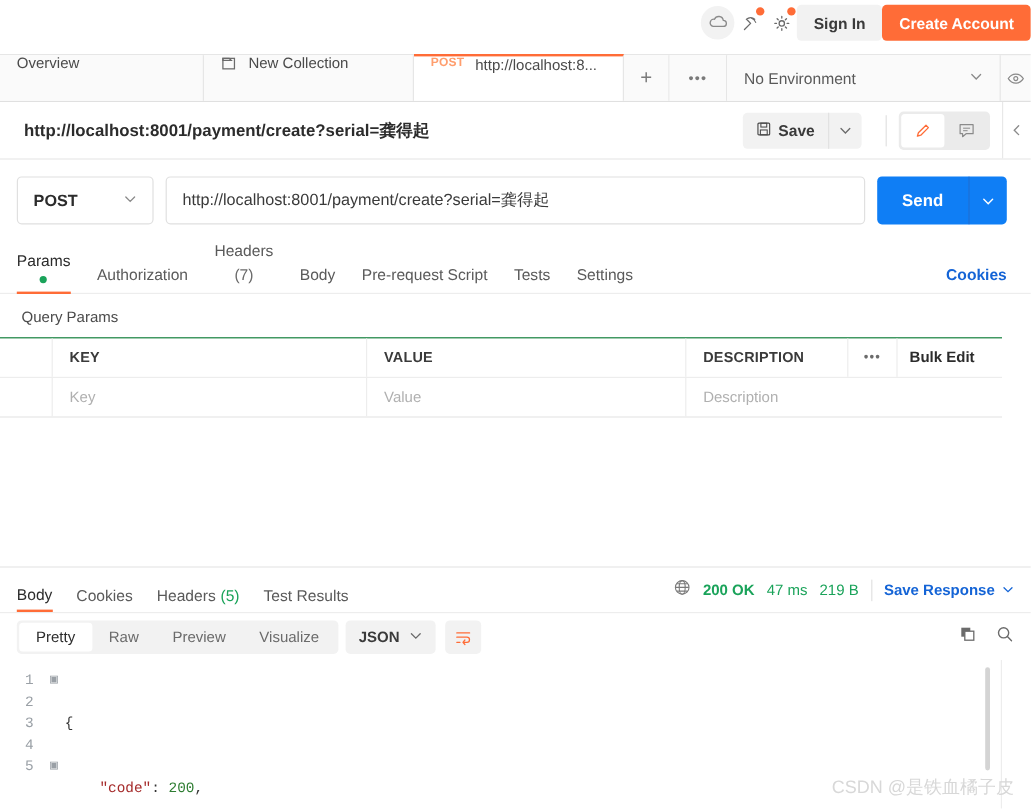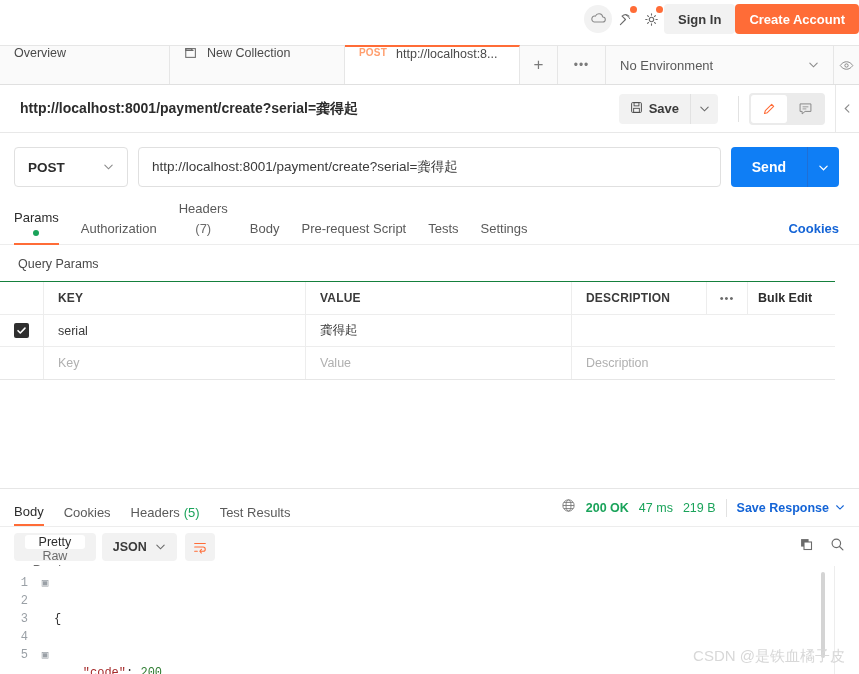--- a/index.html
+++ b/index.html
@@ -158,21 +158,21 @@
   .restab { font-size: 13px; color: #5a5a5a; display: flex; align-items: center; gap: 4px; height: 100%; align-self: stretch; padding-top: 10px; }
   .restab.active { color: #2c2c2c; border-bottom: 2px solid #ff6c37; }
   .gcount { color: #1aa35a; }
   .status-grp { margin-left: auto; display: flex; align-items: center; gap: 10px; }
   .stat { font-size: 12.5px; color: #1aa35a; font-weight: bold; }
   .stat.plain { font-weight: normal; }
   .sdiv { width: 1px; height: 18px; background: #e2e2e2; }
   .saveresp { font-size: 12.5px; color: #1464d6; font-weight: bold; display: flex; align-items: center; gap: 6px; }
 
   .viewbar { height: 40px; flex: 0 0 40px; display: flex; align-items: center; padding: 0 14px; gap: 0; border-top: 1px solid #ededed; }
-  .segs { display: flex; background: #f2f2f2; border-radius: 4px; height: 28px; align-items: center; padding: 2px; flex-direction: column; }
+  .segs { display: flex; background: #f2f2f2; border-radius: 4px; height: 28px; align-items: center; padding: 2px; }
   .seg { font-size: 12.5px; color: #6b6b6b; padding: 0 14px; height: 100%; display: flex; align-items: center; }
   .seg.active { background: #fff; color: #2c2c2c; border-radius: 3px; }
   .fmt { display: flex; align-items: center; gap: 8px; background: #f2f2f2; border-radius: 4px; height: 28px; padding: 0 11px; margin-left: 6px; }
   .fmt .t { font-size: 12.5px; color: #3a3a3a; font-weight: bold; }
   .wrapbtn { width: 30px; height: 28px; background: #f2f2f2; border-radius: 4px; display: flex; align-items: center; justify-content: center; margin-left: 8px; }
   .view-right { margin-left: auto; display: flex; align-items: center; gap: 16px; }
 
   .code-area { flex: 1; position: relative; overflow: hidden; background: #fff; }
   .code { display: flex; padding-top: 8px; font-family: "Liberation Mono", "DejaVu Sans Mono", monospace; font-size: 12px; }
   .gutter { width: 36px; text-align: right; padding-right: 8px; color: #9aa0a6; line-height: 18px; }
@@ -347,38 +347,20 @@
         <div class="pc-val">
             <span class="hcell">VALUE</span>
           </div>
         <div class="pc-desc">
             <span class="hcell">DESCRIPTION</span>
           </div>
         <div class="pc-more">•••</div>
         <div class="pc-bulk">Bulk Edit</div>
       </div>
 
-      <div class="prow">
-        <div class="pc-check">
-          <div class="cbox">
-            <svg width="11" height="11" viewBox="0 0 12 12">
-                <path d="M2.2 6.2L4.7 8.7L9.8 3.4" fill="none" stroke="#ffffff" stroke-width="1.7" stroke-linecap="round" stroke-linejoin="round"></path>
-              </svg>
-          </div>
-        </div>
-        <div class="pc-key">
-            <span class="cellv">serial</span>
-          </div>
-        <div class="pc-val">
-            <span class="cellv">龚得起</span>
-          </div>
-        <div class="pc-desc">
-            <span class="cellv"></span>
-          </div>
-      </div>
 
       <div class="prow">
         <div class="pc-check"></div>
         <div class="pc-key">
             <span class="cellph">Key</span>
           </div>
         <div class="pc-val">
             <span class="cellph">Value</span>
           </div>
         <div class="pc-desc">

